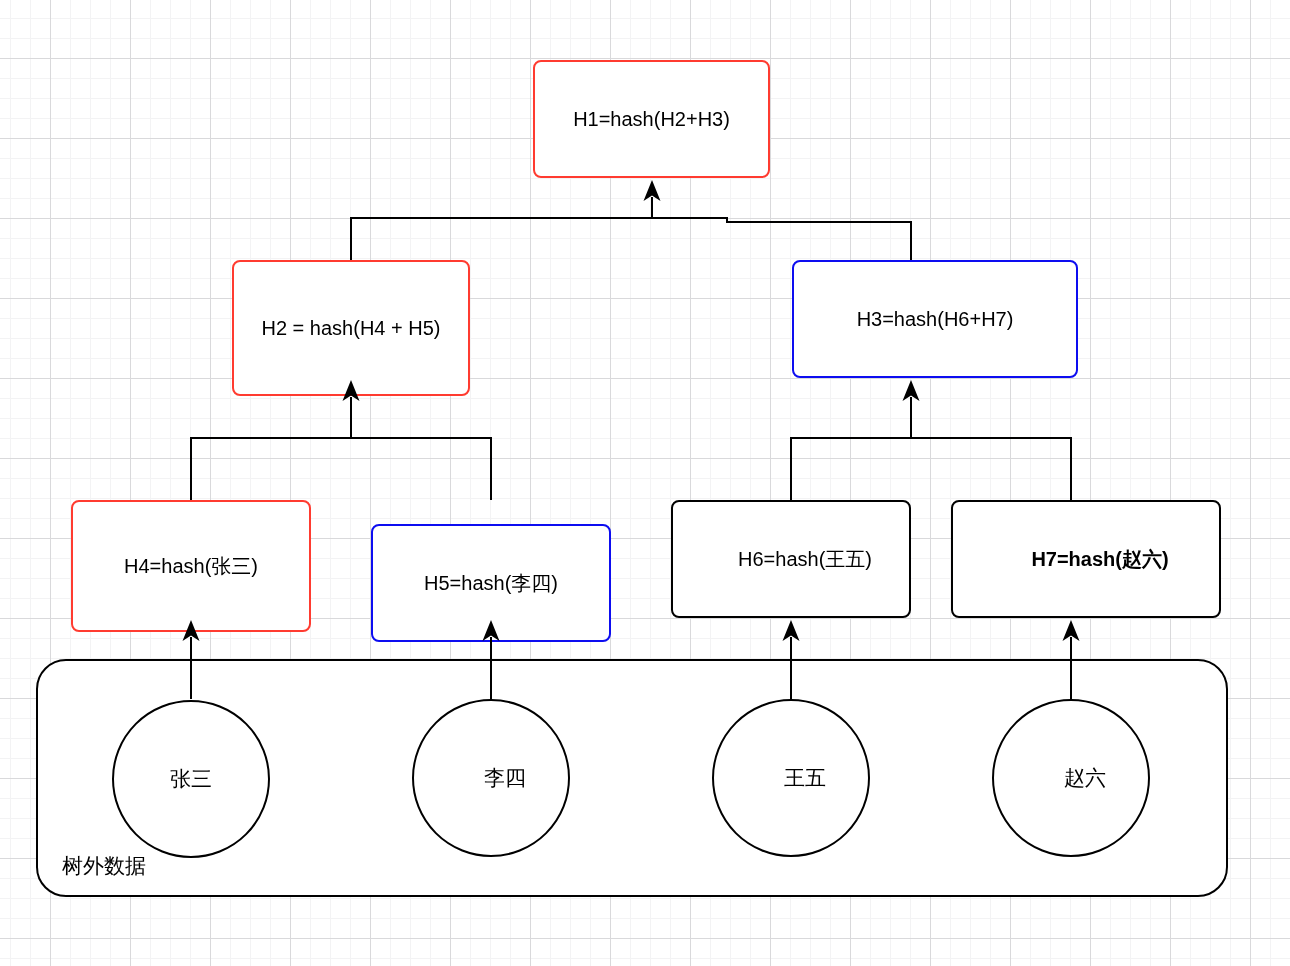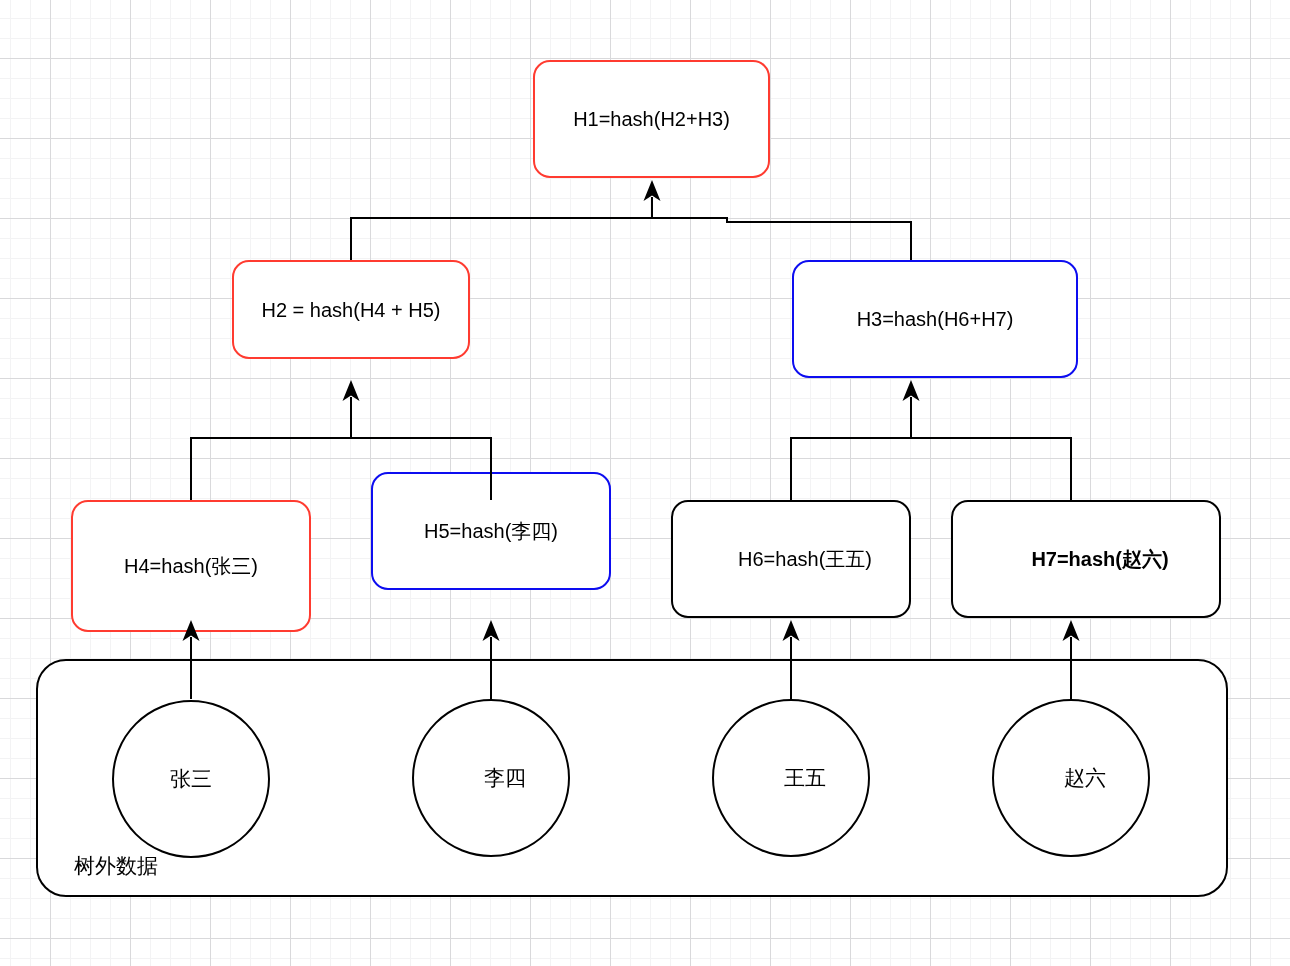--- a/index.html
+++ b/index.html
@@ -28,62 +28,61 @@
     box-sizing: border-box;
     background: #ffffff;
     display: flex;
     align-items: center;
     justify-content: center;
     text-align: center;
     color: #000;
   }
   .hash-node {
     border: 2px solid #000;
-    border-radius: 17px;
+    border-radius: 8px;
     font-size: 20px;
     line-height: 1.2;
   }
   .stroke-red   { border-color: #ff3b30; }
   .stroke-blue  { border-color: #0d0df0; }
   .stroke-black { border-color: #000000; padding-left: 28px; }
   .outer-container {
     position: absolute;
     box-sizing: border-box;
     left: 36px; top: 659px;
     width: 1192px; height: 238px;
     background: #ffffff;
     border: 2px solid #000;
     border-radius: 30px;
   }
   .outer-label {
     position: absolute;
     left: 62px; top: 852px;
     font-size: 21px;
     color: #000;
-    margin-left: 12px;
   }
   .data-circle {
     border: 2px solid #000;
     border-radius: 50%;
     width: 158px; height: 158px;
     font-size: 21px;
     font-family: Liberation Mono, monospace;
   }
   .edges-layer {
     position: absolute;
     left: 0; top: 0;
     width: 1290px; height: 966px;
     pointer-events: none;
   }
   
   .n-h1 { left: 533px; top: 60px;  width: 237px; height: 118px; }
-  .n-h2 { left: 232px; top: 260px; width: 238px; height: 99px; }
+  .n-h2 { left: 232px; top: 260px; width: 238px; height: 136px; }
   .n-h3 { left: 792px; top: 260px; width: 286px; height: 118px; }
   .n-h4 { left: 71px;  top: 500px; width: 240px; height: 132px; }
-  .n-h5 { left: 371px; top: 472px; width: 240px; height: 118px; }
+  .n-h5 { left: 371px; top: 524px; width: 240px; height: 118px; }
   .n-h6 { left: 671px; top: 500px; width: 240px; height: 118px; }
   .n-h7 { left: 951px; top: 500px; width: 270px; height: 118px; font-weight: bold; }
   .c-1 { left: 112px; top: 700px; }
   .c-2 { left: 412px; top: 699px; }
   .c-3 { left: 712px; top: 699px; }
   .c-4 { left: 992px; top: 699px; }
 </style>
 </head>
 <body>
 

